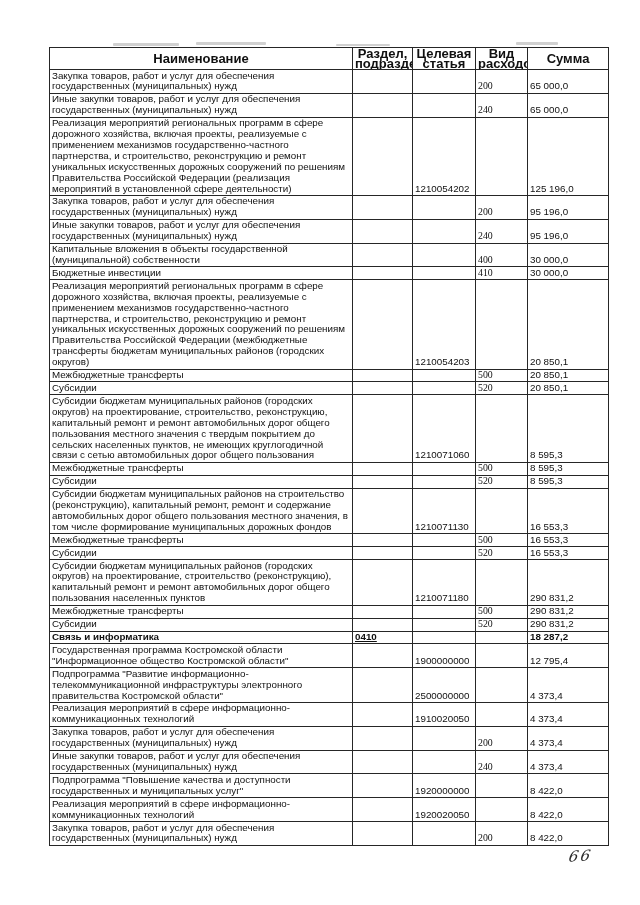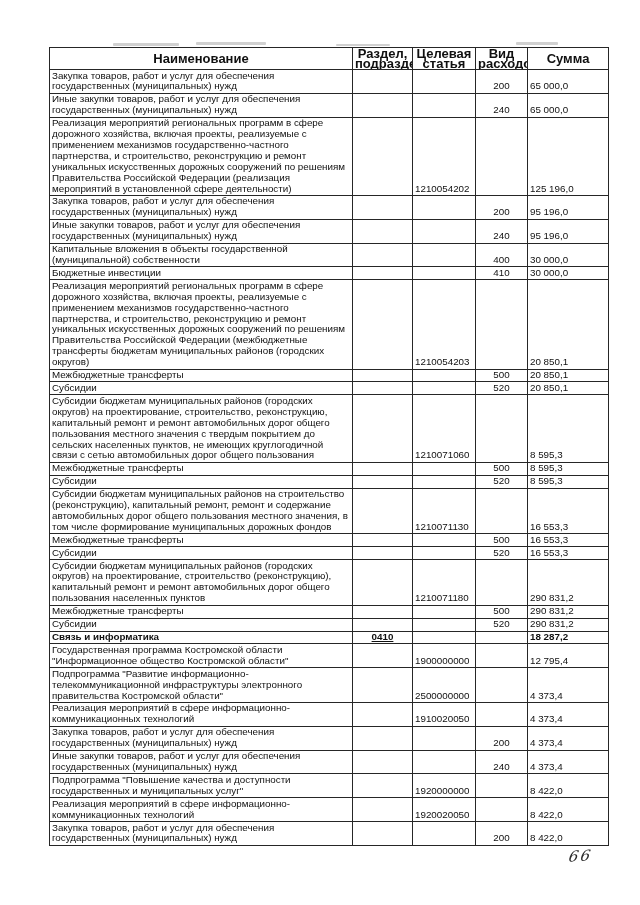--- a/index.html
+++ b/index.html
@@ -27,23 +27,23 @@
     border:1px solid #262626;
     padding:0.5px 2px;
     overflow:hidden;
   }
   th{
     font-weight:bold;text-align:center;vertical-align:middle;
     font-size:13px;line-height:10px;white-space:pre-line;
     padding:2px 1px;
   }
   td.c-name{white-space:pre-line;text-align:left;vertical-align:top;padding-left:3px;padding-right:2px;margin-top:15px;}
-  td.c-razdel{text-align:center;vertical-align:bottom;text-decoration:underline;}
+  td.c-razdel{text-align:left;vertical-align:bottom;text-decoration:underline;}
   td.c-tsel{text-align:left;vertical-align:bottom;}
-  td.c-vid{text-align:center;vertical-align:bottom;padding-right:9px;}
+  td.c-vid{text-align:left;vertical-align:bottom;padding-right:9px;font-family:Liberation Serif, serif;}
   td.c-sum{text-align:left;vertical-align:bottom;padding-right:5px;}
   tr.bold td{font-weight:bold;}
 
   .pagenum{
     position:absolute;left:569px;top:847px;
     font-family:"DejaVu Serif", serif;
     font-style:italic;font-size:15px;letter-spacing:2px;color:#2b2b2b;
     transform:skewX(-14deg) rotate(-4deg);
   }
 </style>

